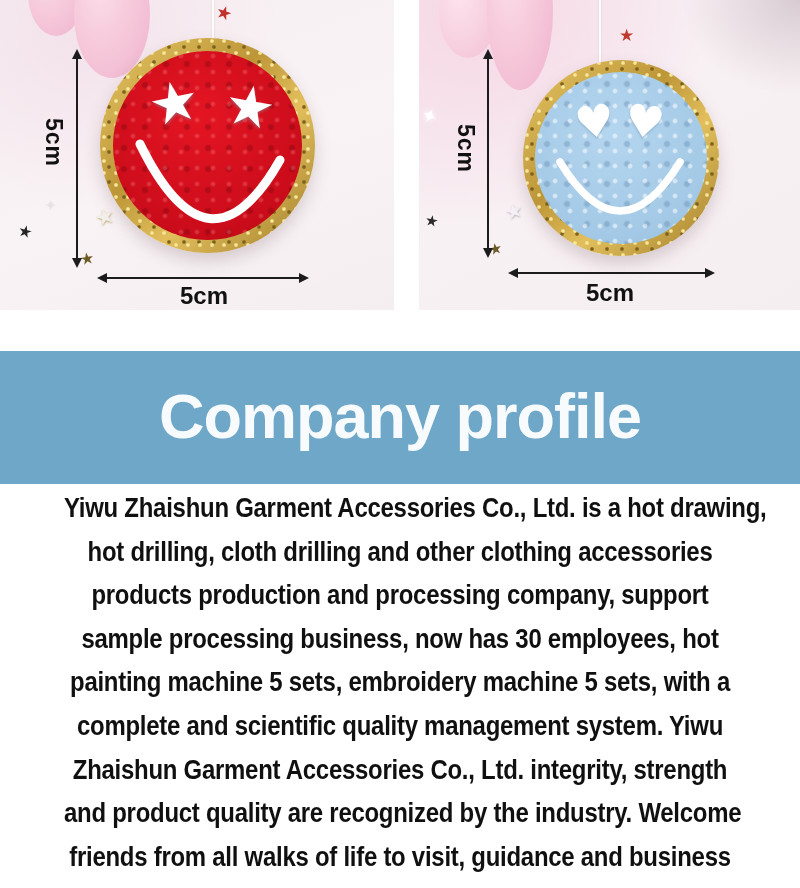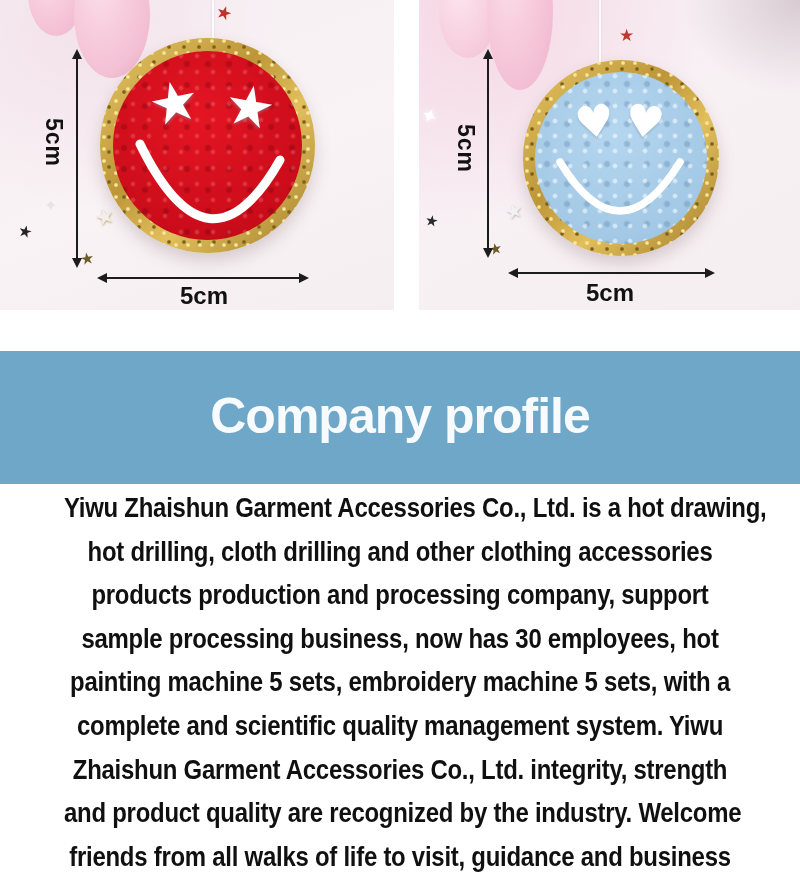--- a/index.html
+++ b/index.html
@@ -74,21 +74,21 @@
   .arr-down  { border-left:5px solid transparent; border-right:5px solid transparent; border-top:10px solid #1c1c1c; }
   .arr-left  { border-top:5px solid transparent; border-bottom:5px solid transparent; border-right:10px solid #1c1c1c; }
   .arr-right { border-top:5px solid transparent; border-bottom:5px solid transparent; border-left:10px solid #1c1c1c; }
   .dim-label { position:absolute; color:#111; font-weight:bold; }
   .dim-label-v { writing-mode:vertical-rl; text-orientation:mixed; font-size:23px; letter-spacing:1px; }
   .dim-label-h { font-size:24px; text-align:center; width:70px; }
 
   
   .banner { position:absolute; left:0; top:351px; width:800px; height:133px; background:#6ea7c7; }
   .banner h1 { width:100%; height:133px; line-height:131px; text-align:center;
-    color:#f7fbfd; font-size:50px; font-weight:bold; letter-spacing:-1px; }
+    color:#f7fbfd; font-size:63px; font-weight:bold; letter-spacing:-1px; }
 
   
   .profile { position:absolute; left:0; top:486px; width:800px; }
   .profile .pline { display:block; width:800px; height:43.6px; line-height:43.6px;
     text-align:center; white-space:nowrap; color:#101010; font-weight:bold;
     font-size:28.5px; letter-spacing:-0.3px; transform:scaleX(0.84); transform-origin:50% 50%; }
 </style>
 </head>
 <body>
 

